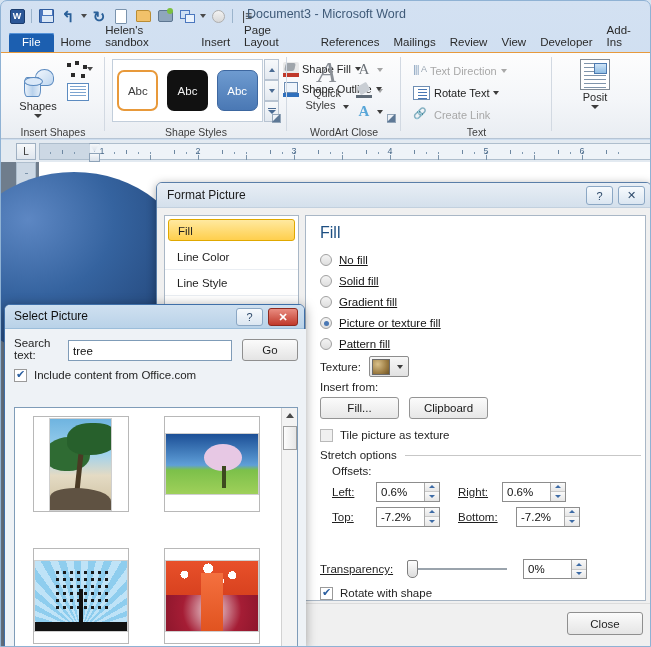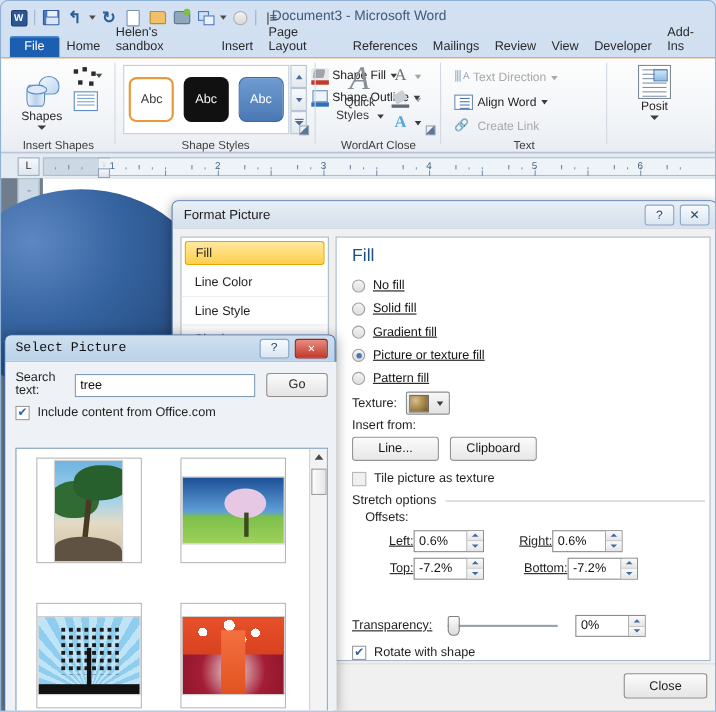--- a/index.html
+++ b/index.html
@@ -226,21 +226,21 @@
   }
   #fp-pane-inner { position:absolute; left:14px; top:8px; right:4px; }
   .pane-h { font-size:16px; color:#1d4f82; margin-bottom:7px; }
   .radio-row { display:flex; align-items:center; height:21px; font-size:11.5px; color:#151515; }
   .radio {
     width:12px; height:12px; border-radius:50%;
     background:linear-gradient(to bottom,#f4f4f4,#dedede);
     border:1px solid #a0a0a0; margin-right:7px; flex:none;
   }
   .radio.checked:after{content:"";display:block;width:5px;height:5px;margin:3px;border-radius:50%;background:#4a78b4;}
-  .u { text-decoration:underline;text-align:right; }
+  .u { text-decoration:underline; }
   .fld-row { display:flex; align-items:center; height:25px; font-size:11.5px; }
   #texture-btn {
     width:40px; height:21px; margin-left:8px;
     background:linear-gradient(to bottom,#f7f7f7,#e2e2e2);
     border:1px solid #8d8d8d; border-radius:2px;
     display:flex; align-items:center; padding:0 2px;
   }
   #texture-swatch { width:18px; height:16px; border:1px solid #6b6b6b;
     background: radial-gradient(circle at 30% 30%, #d9c08a, #9d7d43 60%, #6e5426 100%); }
   .btnbar { display:flex; gap:10px; margin-top:4px; }
@@ -286,21 +286,21 @@
   }
 
   
   #sp-dialog {
     position:absolute; left:3px; top:303px; width:301px; height:344px;
     background:#eef2f6;
     border:1px solid #3f6fa8;
     border-radius:6px 6px 0 0;
     box-shadow: 0 2px 12px rgba(0,0,0,.4);
   }
-  #sp-titlebar { height:24px; background:linear-gradient(to bottom,#cfe0f0,#b9d2e8); border-radius:5px 5px 0 0; position:relative; border-bottom:1px solid #9bbdda;font-family:Liberation Mono, monospace; }
+  #sp-titlebar { height:24px; background:linear-gradient(to bottom,#cfe0f0,#b9d2e8); border-radius:5px 5px 0 0; position:relative; border-bottom:1px solid #9bbdda; }
   #sp-title { position:absolute; left:9px; top:4px; font-size:12px; color:#101010; }
   #sp-help { position:absolute; right:41px; top:3px; width:27px; height:18px;
     background:linear-gradient(to bottom,#f7fafd,#dbe6f1); border:1px solid #8ba7c4; border-radius:3px;
     display:flex; align-items:center; justify-content:center; font-size:11px; color:#2e4a6b; }
   #sp-close { position:absolute; right:6px; top:3px; width:30px; height:18px;
     background:linear-gradient(to bottom,#e98c80,#c0392b); border:1px solid #8e2a20; border-radius:3px;
     display:flex; align-items:center; justify-content:center; font-size:11px; color:#fff; font-weight:bold; }
   #sp-body { position:absolute; left:0; top:24px; width:301px; bottom:0; background:#eef2f6; }
   #search-row { display:flex; align-items:flex-end; height:26px; margin:6px 8px 0 9px; }
   #search-lab { font-size:11.5px; width:68px; }
@@ -507,21 +507,21 @@
           <span style="margin-left:0">Text Direction</span>
           <span class="caret-sm" style="border-top-color:#a8a8a8"></span>
         </div>
         <div class="txt-cmd tc-on">
           <span class="ci ci-aligntext">
               <span></span>
               <span></span>
               <span></span>
               <span></span>
             </span>
-          <span style="margin-left:4px">Align Word</span>
+          <span style="margin-left:4px">Rotate Text</span>
           <span class="caret-sm"></span>
         </div>
         <div class="txt-cmd tc-dim">
           <span class="ci ci-link"></span>
           <span style="margin-left:4px">Create Link</span>
         </div>
       </div>
       <div class="group-label">Text</div>
       <div class="group-sep" style="right:0"></div>
     </div>
@@ -667,21 +667,21 @@
           <div class="fld-row">
             <span>Texture:</span>
             <span id="texture-btn">
               <span id="texture-swatch"></span>
               <span class="caret-sm" style="margin-left:7px"></span>
             </span>
           </div>
 
           <div style="font-size:11.5px;margin:2px 0 4px 0">Insert from:</div>
           <div class="btnbar">
-            <div class="pbtn">Line...</div>
+            <div class="pbtn">Fill...</div>
             <div class="pbtn">Clipboard</div>
           </div>
 
           <div class="chk-row">
             <span class="chk dim"></span>
             <span>Tile picture as texture</span>
           </div>
 
           <div class="sect-row">
             <span>Stretch options</span>

